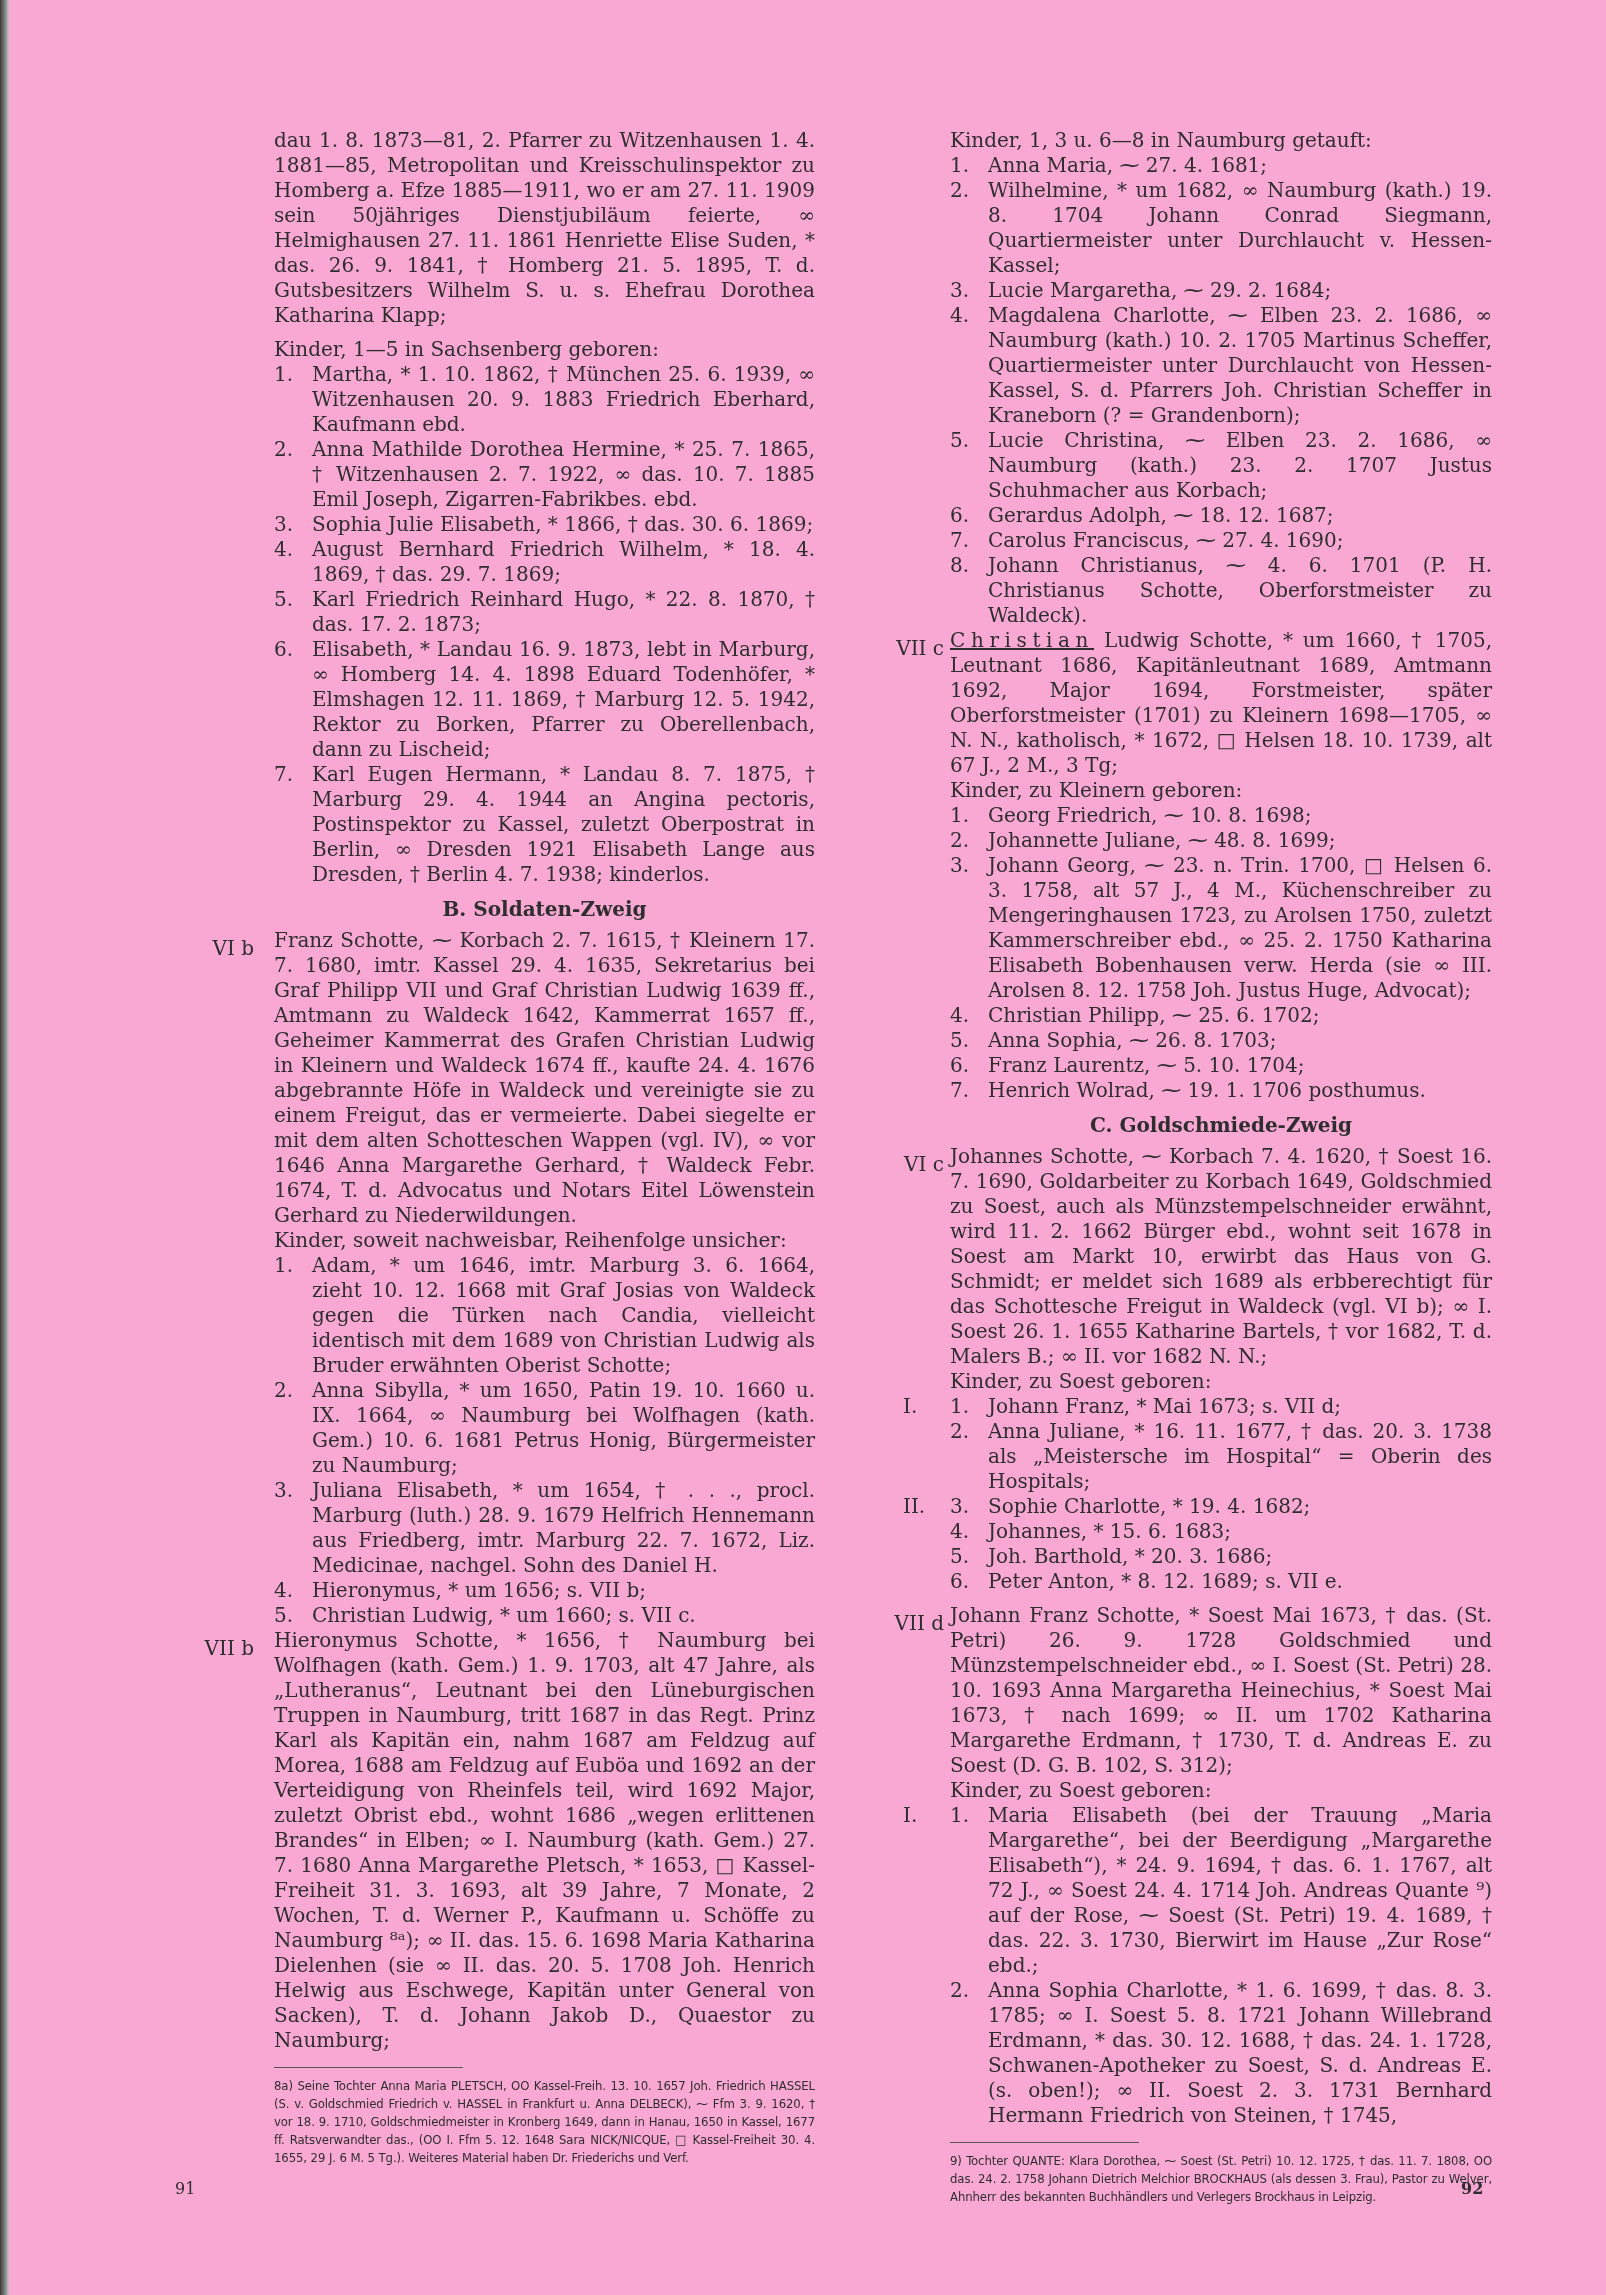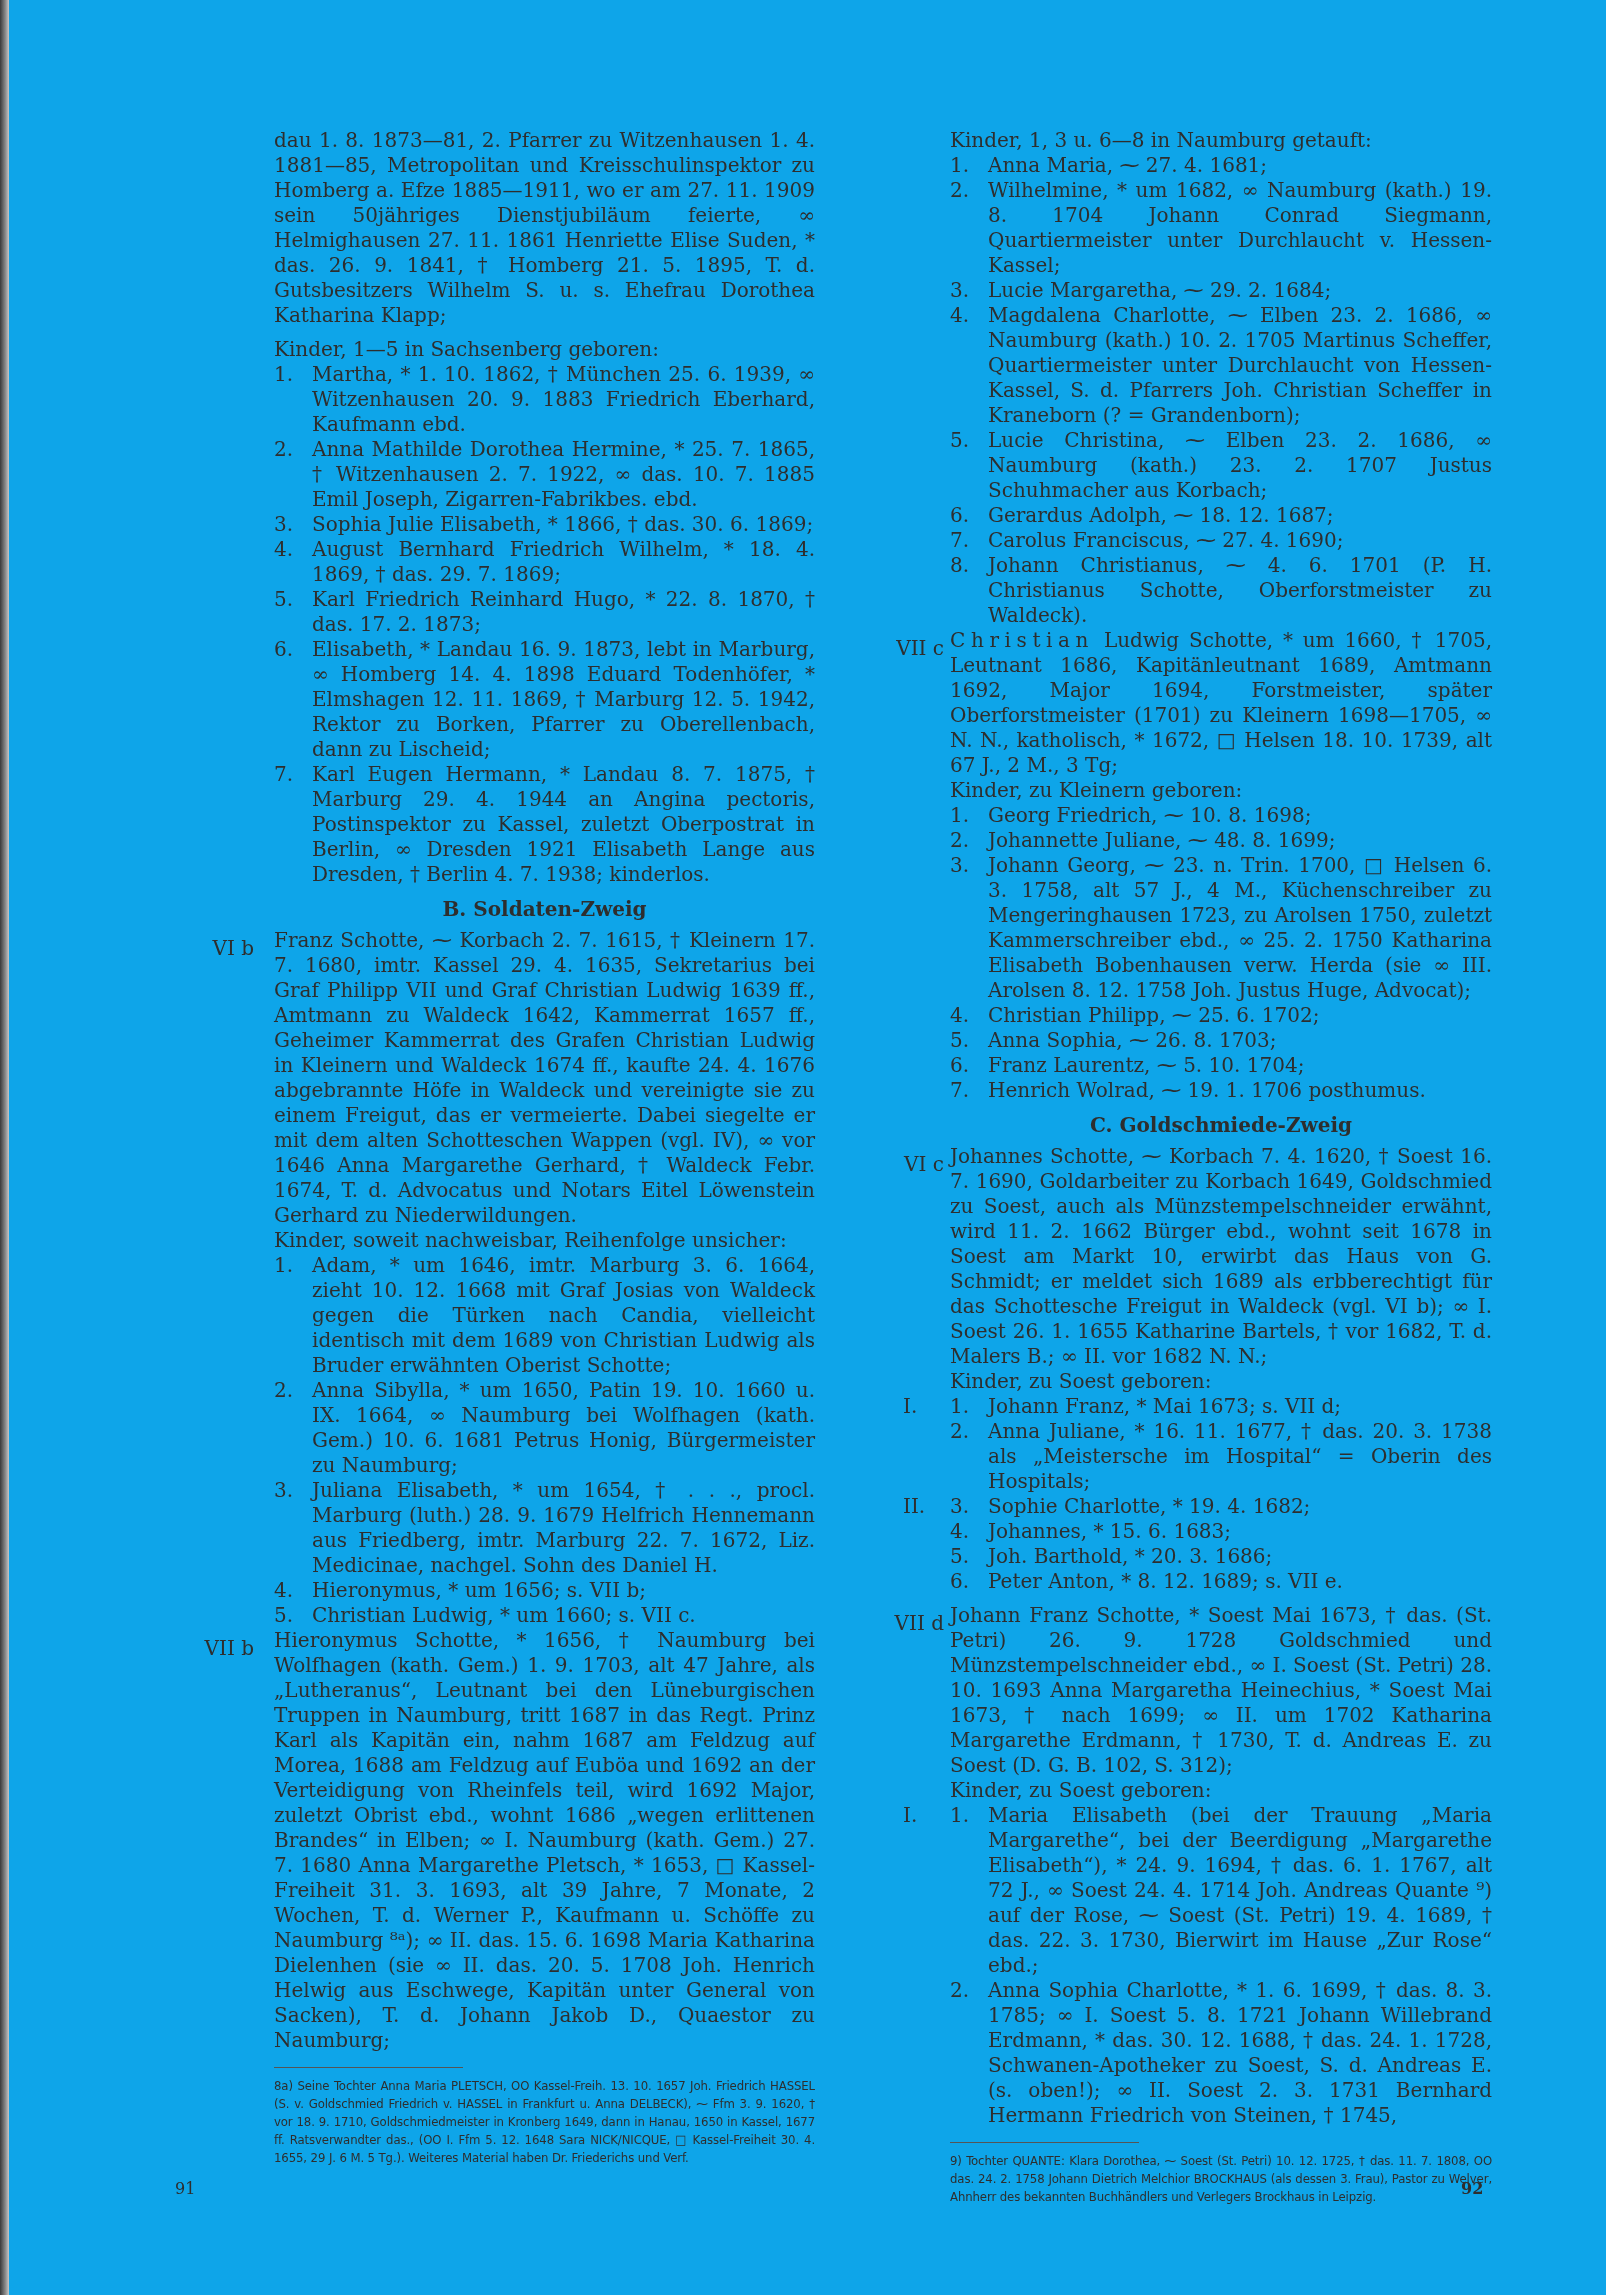--- a/index.html
+++ b/index.html
@@ -5,21 +5,21 @@
   html, body { margin:0; padding:0; }
   body {
     width:1606px; height:2295px; overflow:hidden;
     background:#cfcfcf;
     font-family:"DejaVu Serif", "Liberation Serif", serif;
     color:#2e2e2e;
     position:relative;
   }
   .page {
     position:absolute; left:0; top:0; width:1606px; height:2295px;
-    background:#0ea5e9;
+    background:#f9a8d4;
   }
   .edge-left {
     position:absolute; left:0; top:0; width:9.1px; height:2295px;
     background:linear-gradient(to right,#3a3a3a,#8a8a8a 60%,#c8c8c8);
   }
   .col {
     position:absolute; top:128px;
     font-size:20px; line-height:25px;
     text-align:justify;
   }
@@ -29,21 +29,21 @@
   .item { position:relative; padding-left:38px; }
   .item .num { position:absolute; left:0; top:0; }
   .entry { position:relative; }
   .entry .gen { position:absolute; left:-118px; top:8px; width:98px; text-align:right; }
   .entry-right .gen { left:-104px; }
   .roman { position:absolute; left:-47px; top:0; }
   .heading {
     text-align:center; font-weight:bold; margin:10.4px 0 5.2px 0;
   }
   .gap { height:9.1px; }
-  .sp { letter-spacing:0.28em; }
+  .sp { letter-spacing:0.28em;text-decoration:underline; }
   .fn-rule {
     width:189px; height:1.3px; background:#555; margin:14.4px 0 9.1px 0;
   }
   .footnote {
     font-size:13px; line-height:18px; text-align:justify;
     font-family:"DejaVu Sans Condensed","DejaVu Sans", sans-serif;
     letter-spacing:-0.1px;
   }
   .pageno {
     position:absolute; top:2179px; font-size:16px; font-weight:normal;

